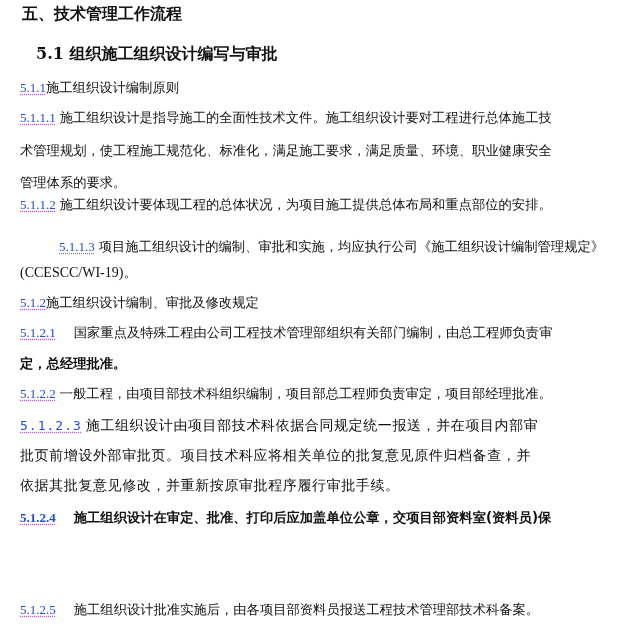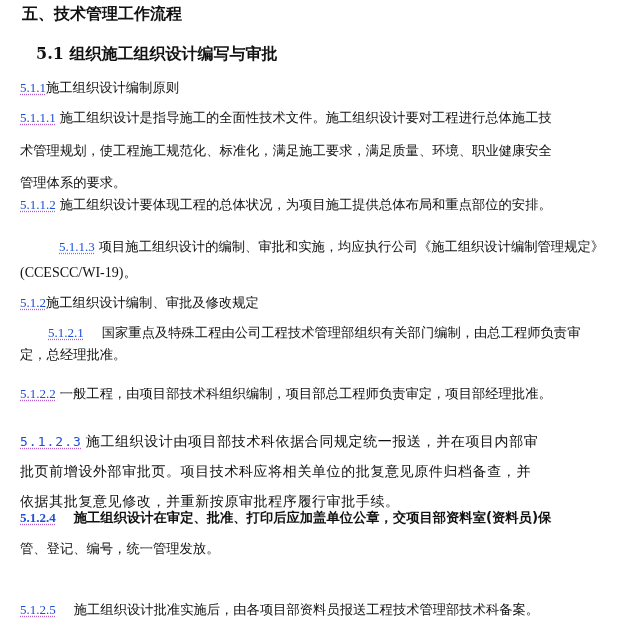--- a/index.html
+++ b/index.html
@@ -59,21 +59,21 @@
       font-family: "DejaVu Sans Mono", monospace;
       font-size: 13px;
       letter-spacing: 1px;
     }
     .serif {
       font-family: "Liberation Serif", serif;
       font-size: 14px;
     }
     .gap { display: inline-block; width: 18px; }
     .sp { display: inline-block; width: 4px; }
-    .wide { letter-spacing: 0.6px; margin-top: 16px; }
+    .wide { letter-spacing: 0.6px; }
   </style>
 </head>
 <body>
 
 <div class="page">
 
   <div class="h1">五、技术管理工作流程</div>
   <div class="h2">5.1 组织施工组织设计编写与审批</div>
 
   <div class="line" style="top:79px;">
@@ -98,46 +98,43 @@
     <span class="num">5.1.1.3</span><span class="sp"></span><span>项目施工组织设计的编制、审批和实施，均应执行公司《施工组织设计编制管理规定》</span>
   </div>
   <div class="line serif" style="top:264px;">
     <span>(CCESCC/WI-19)。</span>
   </div>
 
   <div class="line" style="top:294px;">
     <span class="num">5.1.2</span><span>施工组织设计编制、审批及修改规定</span>
   </div>
 
-  <div class="line" style="top:324px;margin-left:28px;">
+  <div class="line" style="top:324px;">
     <span class="num">5.1.2.1</span><span class="gap"></span><span>国家重点及特殊工程由公司工程技术管理部组织有关部门编制，由总工程师负责审</span>
   </div>
-  <div class="line" style="top:346px;">
+  <div class="line" style="top:355px;font-weight:bold;">
     <span>定，总经理批准。</span>
   </div>
 
   <div class="line" style="top:385px;">
     <span class="num">5.1.2.2</span><span class="sp"></span><span>一般工程，由项目部技术科组织编制，项目部总工程师负责审定，项目部经理批准。</span>
   </div>
 
   <div class="line wide" style="top:416px; font-size:14px;">
     <span class="num mono">5.1.2.3</span><span class="sp"></span><span>施工组织设计由项目部技术科依据合同规定统一报送，并在项目内部审</span>
   </div>
   <div class="line wide" style="top:476px; font-size:14px;">
     <span>依据其批复意见修改，并重新按原审批程序履行审批手续。</span>
   </div>
   <div class="line wide" style="top:446px; font-size:14px;">
     <span>批页前增设外部审批页。项目技术科应将相关单位的批复意见原件归档备查，并</span>
   </div>
 
   <div class="line" style="top:509px;font-weight:bold;">
     <span class="num">5.1.2.4</span><span class="gap"></span><span>施工组织设计在审定、批准、打印后应加盖单位公章，交项目部资料室(资料员)保</span>
   </div>
-  <div class="line" style="top:540px;">
-    <span>管、登记、编号，统一管理发放。</span>
-  </div>
 
   <div class="line" style="top:601px;">
     <span class="num">5.1.2.5</span><span class="gap"></span><span>施工组织设计批准实施后，由各项目部资料员报送工程技术管理部技术科备案。</span>
   </div>
 
 
 </div>
 
 </body></html>

